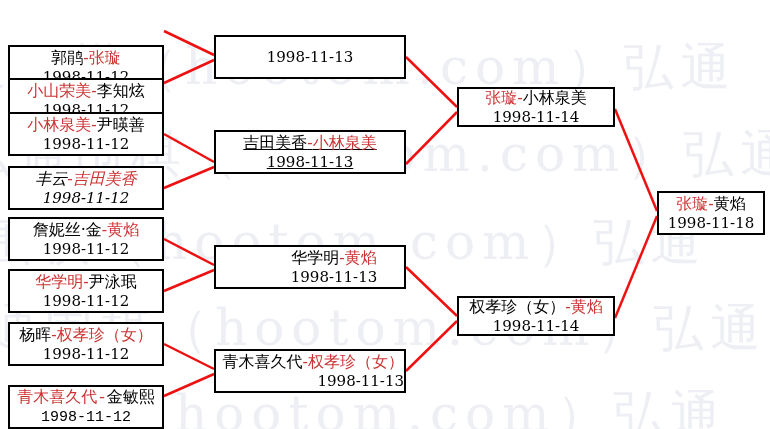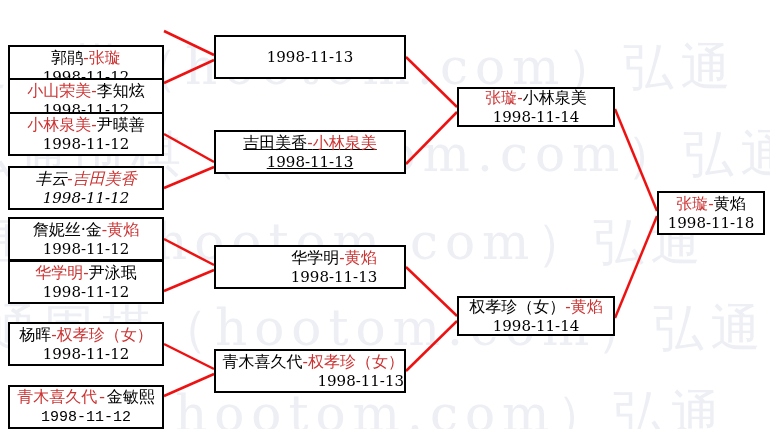--- a/index.html
+++ b/index.html
@@ -32,21 +32,21 @@
     background:#ffffff;border:2px solid var(--border);
     display:flex;flex-direction:column;align-items:center;justify-content:center;
     text-align:center;
   }
   .names{font-size:16px;line-height:20px;white-space:nowrap;color:#000;}
   .dash{color:var(--win);}
   .date{font-size:15px;line-height:19px;color:#000;white-space:nowrap;}
   
   .b0,.b1,.b2,.b3,.b4,.b5,.b6,.b7{left:8px;width:156px;height:44px;}
   .b0{top:9px;margin-top:36px;}  .b1{top:78px;}  .b2{top:112px;} .b3{top:166px;font-style:italic;}
-  .b4{top:217px;}.b5{top:260px;} .b6{top:322px;} .b7{top:385px;font-family:Liberation Mono, monospace;}
+  .b4{top:217px;}.b5{top:269px;} .b6{top:322px;} .b7{top:385px;font-family:Liberation Mono, monospace;}
   
   .b8,.b9,.b10,.b11{left:214px;width:192px;height:44px;}
   .b8{top:35px;} .b9{top:130px;text-decoration:underline;} .b10{top:245px;padding-left:48px;} .b11{top:349px;align-items:flex-end;}
   
   .b12,.b13{left:457px;width:158px;height:40px;}
   .b12{top:87px;} .b13{top:296px;}
   
   .b14{left:657px;top:191px;width:108px;height:44px;}
 </style>
 </head>

